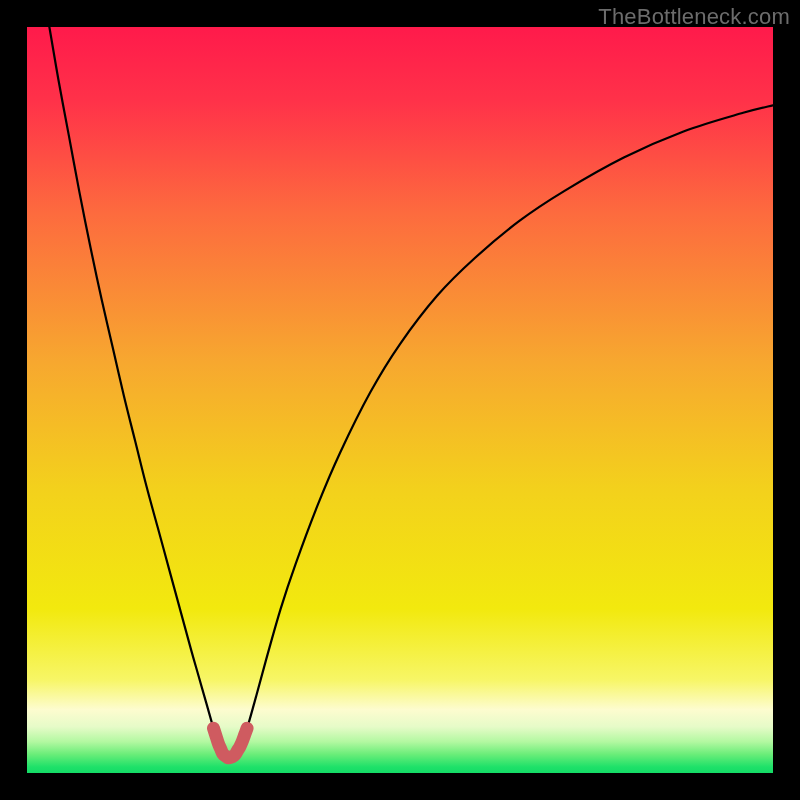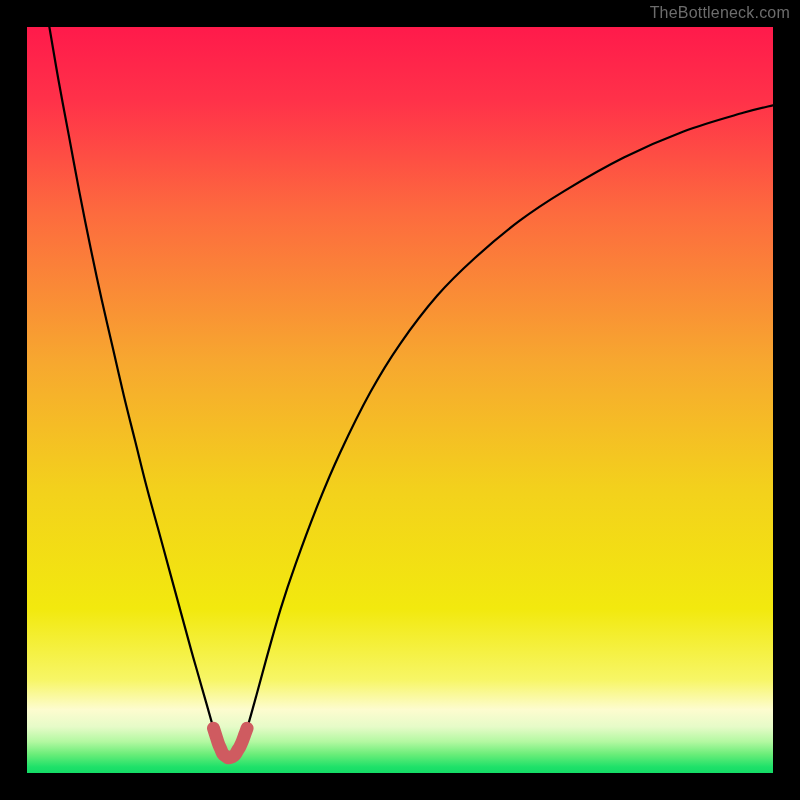--- a/index.html
+++ b/index.html
@@ -23,21 +23,21 @@
     left: 27px;
     width: 746px;
     height: 746px;
     overflow: hidden;
   }
   .watermark {
     position: absolute;
     top: 4px;
     right: 10px;
     color: #6c6c6c;
-    font-size: 16px;
+    font-size: 22px;
     letter-spacing: 0.2px;
     font-weight: 500;
     user-select: none;
   }
   svg { display: block; }
 </style>
 </head>
 <body>
 
 <div class="frame">

